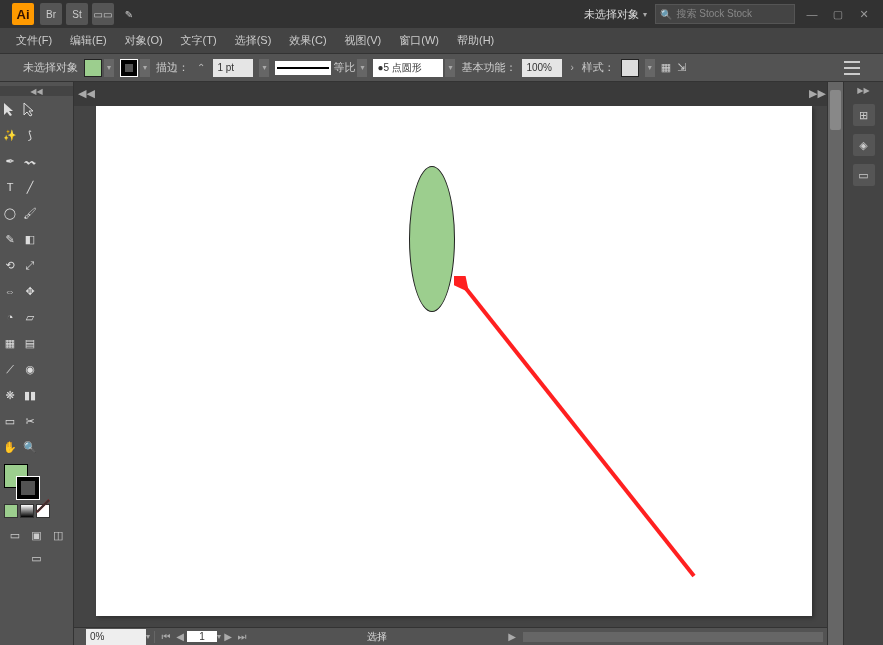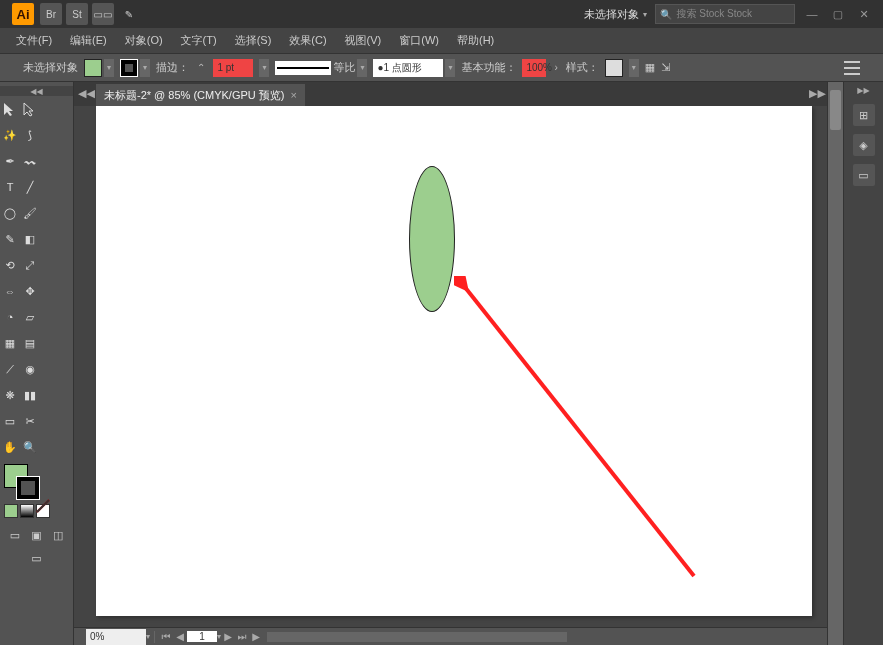--- a/index.html
+++ b/index.html
@@ -13,21 +13,21 @@
 .search-stock { background:#444; border:1px solid #555; height:20px; width:140px; display:flex; align-items:center; padding:0 4px; color:#888; font-size:10px; gap:4px;}
 .win-icons { display:flex; gap:12px; margin-left:10px; }
 .win-icons div { width:14px; height:14px; display:flex; align-items:center; justify-content:center; color:#999;}
 
 .menubar { height:26px; background:#444; display:flex; align-items:center; padding:0 8px; gap:2px; border-bottom:1px solid #333;}
 .menubar span { padding:2px 8px; cursor:pointer; }
 
 .ctrlbar { height:28px; background:#535353; display:flex; align-items:center; padding:0 23px; gap:6px; border-bottom:1px solid #333;}
 .ctrlbar .swatch { width:18px; height:18px; border:1px solid #222;}
 .ctrlbar .label { color:#ccc; }
-.ctrlbar .inp { background:#ef4444; color:#333; height:18px; padding:0 4px; display:flex; align-items:center; font-size:10px;}
+.ctrlbar .inp { background:#e5e5e5; color:#333; height:18px; padding:0 4px; display:flex; align-items:center; font-size:10px;}
 .ctrlbar .dd { width:10px; height:18px; background:#666; display:flex; align-items:center; justify-content:center;}
 .ctrlbar .seg { display:flex; align-items:center; gap:2px;}
 .ctrlbar .stroke-prev { width:56px; height:14px; background:#fff; display:flex; align-items:center;}
 .ctrlbar .stroke-prev::after { content:""; height:2px; background:#000; flex:1; margin:0 2px;}
 .ctrlbar .arr { color:#bbb; font-size:10px; padding:0 2px;}
 .ctrlbar .menu-icon { width:16px; height:14px; display:flex; flex-direction:column; justify-content:space-between; margin-left:auto;}
 .ctrlbar .menu-icon span { height:2px; background:#ccc;}
 
 .main { display:flex; height:calc(645px - 28px - 26px - 28px); }
 .tool-collapse { width:100%; height:10px; background:#444; display:flex; align-items:center; justify-content:center; color:#aaa; font-size:8px;}
@@ -126,27 +126,27 @@
       <span class="chev">▾</span>
     </div>
   <div class="seg">
     <div class="stroke-prev"></div>
     <span class="label">等比</span>
     <div class="dd">
         <span class="chev">▾</span>
       </div>
   </div>
   <div class="seg">
-    <div class="inp" style="width:70px;background:#fff;color:#333">● <span>1 点圆形</span></div>
+    <div class="inp" style="width:70px;background:#fff;color:#333">● <span>5 点圆形</span></div>
     <div class="dd">
         <span class="chev">▾</span>
       </div>
   </div>
   <span class="label">基本功能：</span>
-  <div class="inp" style="width:24px">100%</div>
+  <div class="inp" style="width:40px">100%</div>
   <span class="arr">›</span>
   <span class="label">样式：</span>
   <div class="swatch" style="background:#ddd"></div>
   <div class="dd">
       <span class="chev">▾</span>
     </div>
   <div style="color:#ccc">▦</div>
   <div style="color:#ccc">⇲</div>
   <div class="menu-icon">
       <span></span>
@@ -242,24 +242,20 @@
         <div>◫</div>
       </div>
       <div style="margin-top:6px;display:flex;justify-content:center">▭</div>
     </div>
    </div>
   </div>
 
   <div class="canvas-area">
     <div class="tabbar">
       <div class="expand-left">◀◀</div>
-      <div class="doc-tab">
-        <span>未标题-2* @ 85% (CMYK/GPU 预览)</span>
-        <span class="x">×</span>
-      </div>
       <div class="expand-right">▶▶</div>
     </div>
     <div class="canvas-wrap">
       <div class="artboard"></div>
       <div class="ellipse"></div>
       <svg class="arrow-svg" width="260" height="320">
         <defs>
             <marker id="ah" markerWidth="12" markerHeight="12" refX="2" refY="6" orient="auto">
               <path d="M12 0 L0 6 L12 12 Z" fill="#ff2020"></path>
             </marker>
@@ -270,20 +266,21 @@
     <div class="statusbar">
       <div class="zoom">0%</div>
       <span class="chev">▾</span>
       <div class="sep"></div>
       <div class="navbtn">⏮</div>
       <div class="navbtn">◀</div>
       <div class="pgnum">1</div>
       <span class="chev">▾</span>
       <div class="navbtn">▶</div>
       <div class="navbtn">⏭</div>
+      <div style="flex:1;text-align:center">选择</div>
       <div class="navbtn">▶</div>
       <div style="width:300px;height:10px;background:#666;margin:0 4px"></div>
     </div>
   </div>
 
   <div class="vscroll">
     <div class="thumb"></div>
   </div>
 
   <div class="right-rail">

